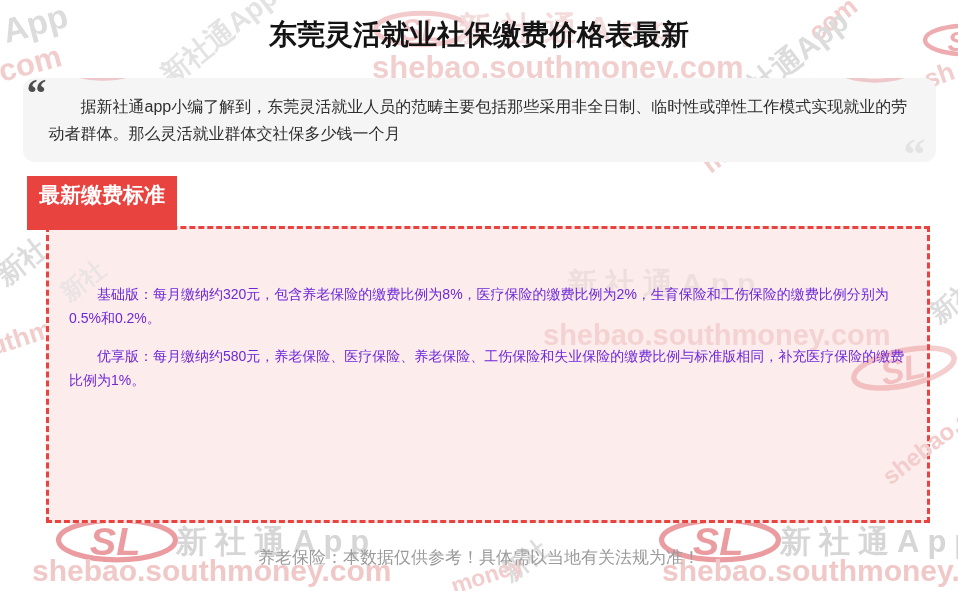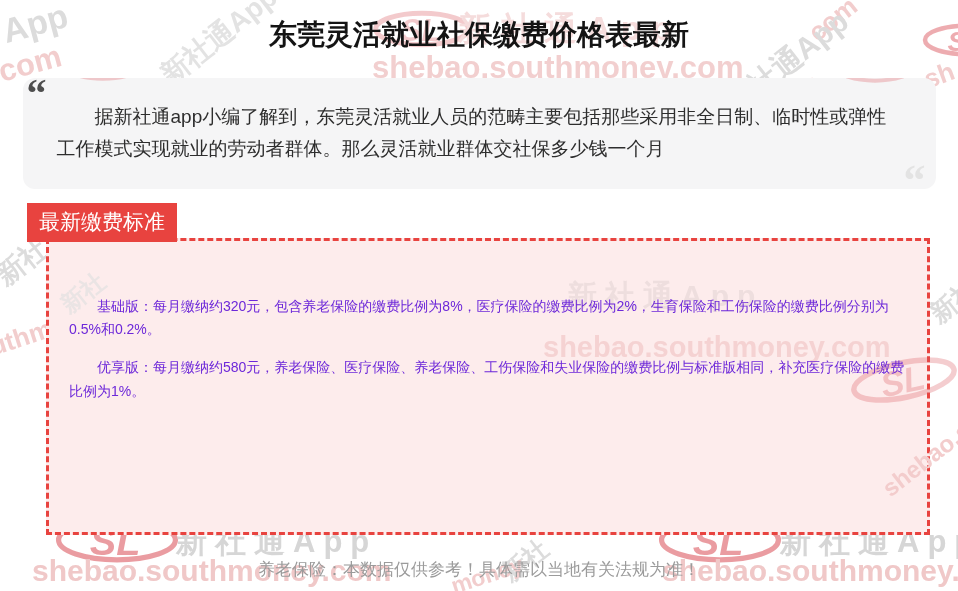--- a/index.html
+++ b/index.html
@@ -17,30 +17,30 @@
   .content{position:relative;z-index:1;}
   .page-title{
     margin:0;padding-top:18px;height:34px;line-height:34px;
     text-align:center;font-size:28px;font-weight:700;color:#141414;
   }
   .intro-box{
     position:relative;margin:26px auto 0;width:913px;box-sizing:border-box;
     background:#f5f5f6;border-radius:12px;padding:11px 22px;overflow:hidden;
   }
   .intro-box p{
-    margin:12px;font-size:19px;line-height:1.7;color:#2e2e2e;text-indent:2em;
+    margin:4px;font-size:16px;line-height:1.7;color:#2e2e2e;text-indent:2em;
     position:relative;z-index:1;
   }
   .quote{font-family:"Liberation Serif","DejaVu Serif",serif;font-weight:700;line-height:.6;z-index:1;}
   .quote-open{position:absolute;left:4px;top:4px;font-size:40px;color:#4e4e4e;}
   .quote-close{position:absolute;right:10px;bottom:-6px;font-size:44px;color:#e3e3e3;}
   .section-label{
     position:relative;z-index:2;display:inline-block;margin:14px 0 0 27px;
-    background:#e8433f;color:#ffffff;font-size:21px;font-weight:400;
-    padding:5px 12px 6px;
+    background:#e8433f;color:#ffffff;font-size:21px;font-weight:700;
+    padding:5px 12px 21px;
   }
   .plan-box{
     position:relative;margin:-4px 0 0 46px;width:884px;height:297px;box-sizing:border-box;
     background:#fdecec;border:3px dashed #e8433f;padding:54px 20px 0;
   }
   .plan-box .plan{
     position:relative;z-index:1;margin:0 0 14px;font-size:14px;line-height:1.7;
     color:#6d28d9;text-indent:2em;
   }
   .plan-inner-wm{position:absolute;inset:0;z-index:0;pointer-events:none;}

